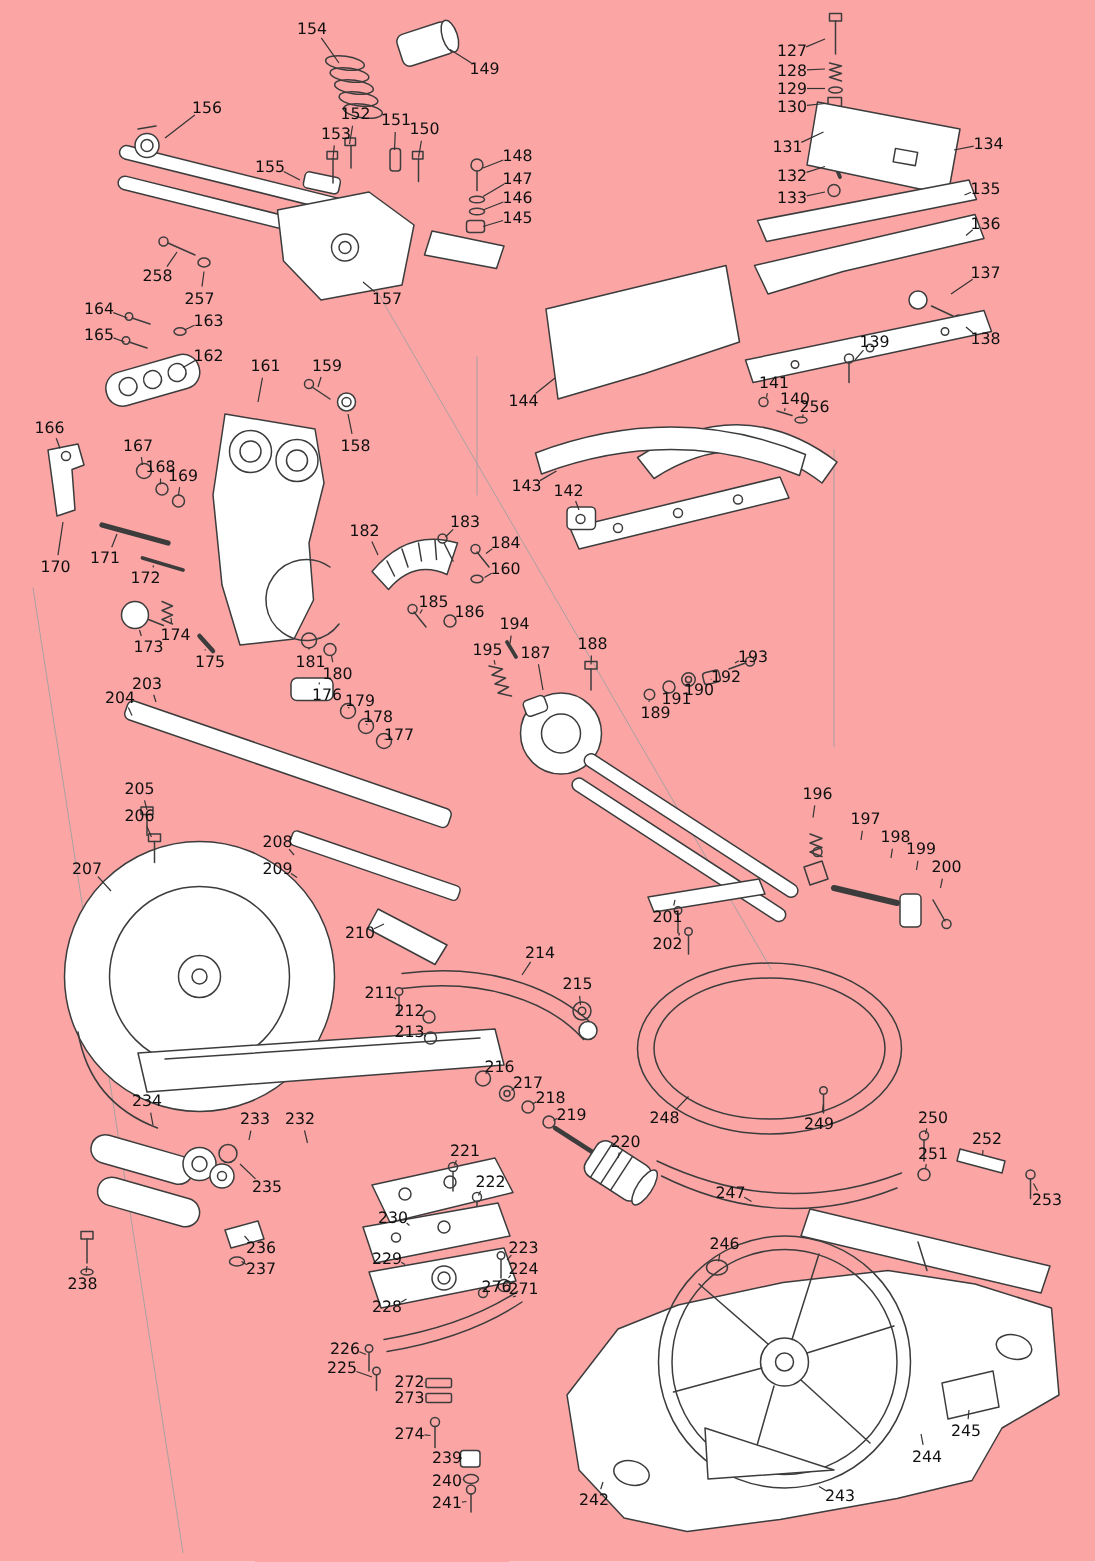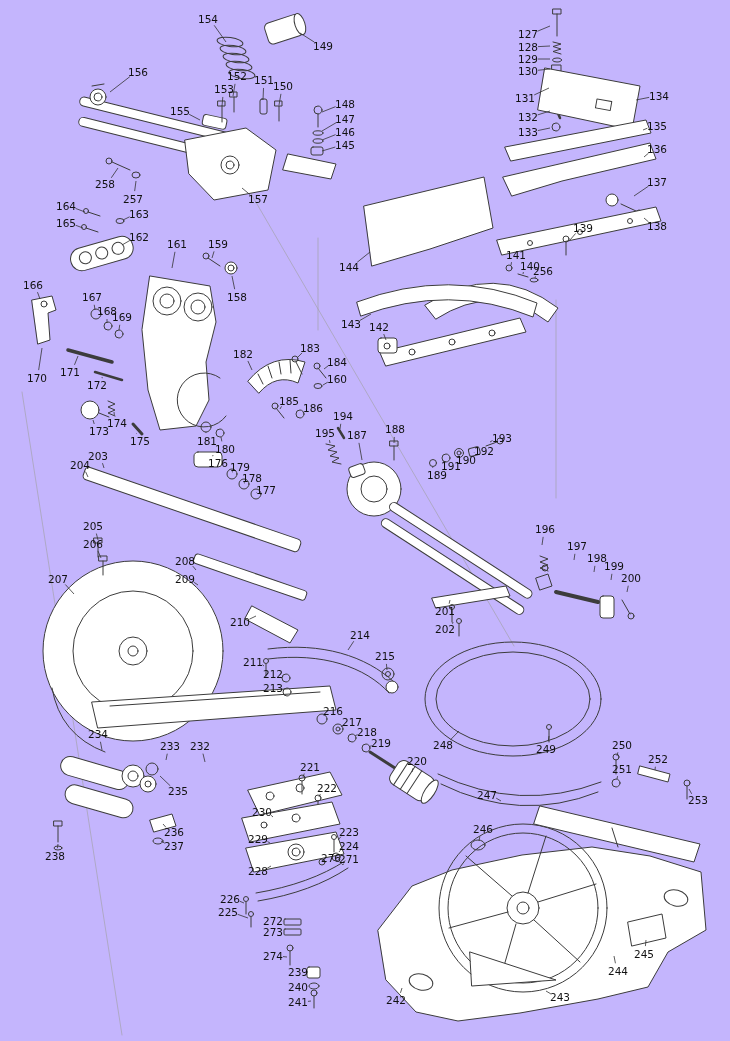--- a/index.html
+++ b/index.html
@@ -1,20 +1,20 @@
 <!DOCTYPE html>
 <html><head>
 <meta charset="utf-8">
 <style>
   html, body { margin:0; padding:0; }
   body {
     width:730px; height:1041px; background:#ffffff; overflow:hidden;
     font-family:"DejaVu Sans", sans-serif;
   }
-  #canvas { position:relative; width:730px; height:1041px; background:#c4b5fd; }
+  #canvas { position:relative; width:730px; height:1041px; background:#fca5a5; }
   svg { display:block; }
   .part-num {
     font-family:"DejaVu Sans", sans-serif;
     font-size:10.5px; fill:#111; text-anchor:middle;
   }
   .leader { stroke:#333; stroke-width:0.8; fill:none; }
 </style>
 </head>
 <body>
 

